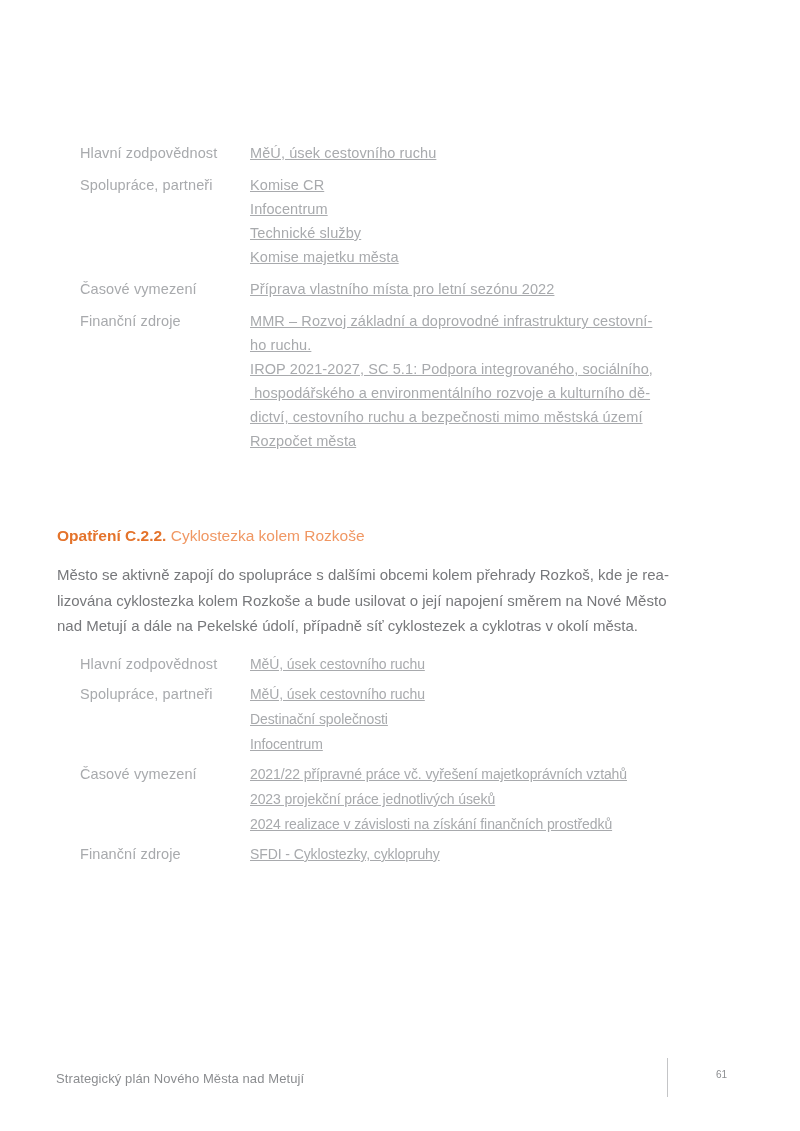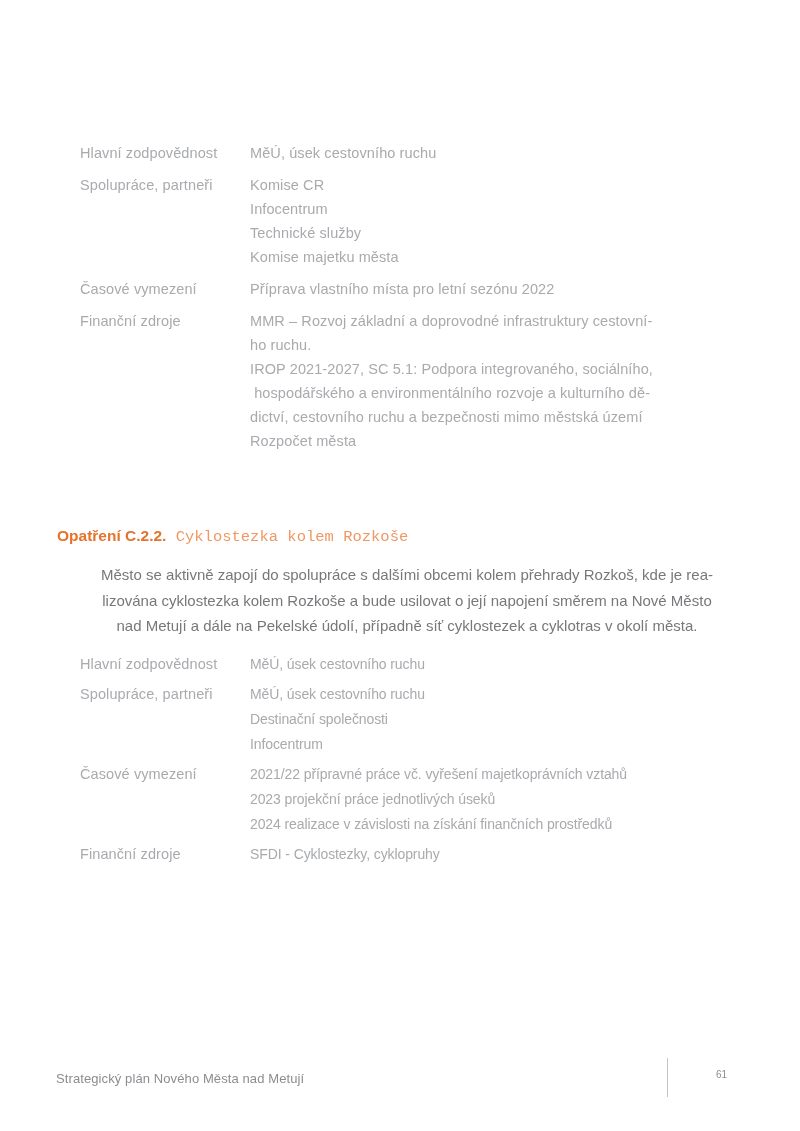--- a/index.html
+++ b/index.html
@@ -25,44 +25,44 @@
     line-height: 24px;
     letter-spacing: 0.1px;
   }
   .dtable-2 .dlabel { line-height: 25px; }
   .dvalues { color: #a8aaad; }
   .vline {
     font-size: 14.5px;
     line-height: 24px;
     white-space: pre-wrap;
     letter-spacing: 0.1px;
+    text-decoration: underline;
   }
   .dtable-2 .vline { font-size: 14px; line-height: 25px; letter-spacing: -0.1px; }
 
   
   .measure-heading {
     position: absolute;
     left: 57px;
     top: 526px;
     font-size: 15.5px;
     line-height: 20px;
   }
   .measure-heading .hbold { font-weight: bold; color: #e4732b; }
-  .measure-heading .hlight { color: #f09763; font-family: Liberation Mono, monospace; }
+  .measure-heading .hlight { color: #f09763; }
 
   
   .measure-paragraph {
     position: absolute;
     left: 57px;
     top: 562px;
     width: 700px;
     color: #77787b;
     font-size: 15px;
     line-height: 25.5px;
-    text-align: center;
   }
   .pline { white-space: pre-wrap; }
 
   
   .footer-left {
     position: absolute;
     left: 56px;
     top: 1071px;
     color: #8b8d90;
     font-size: 13px;

